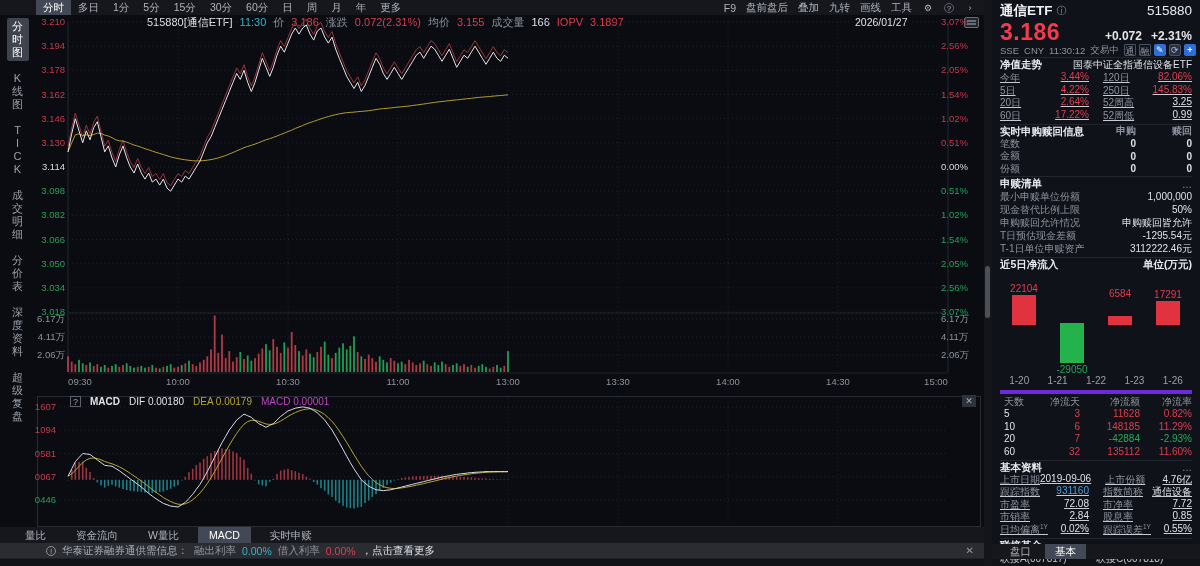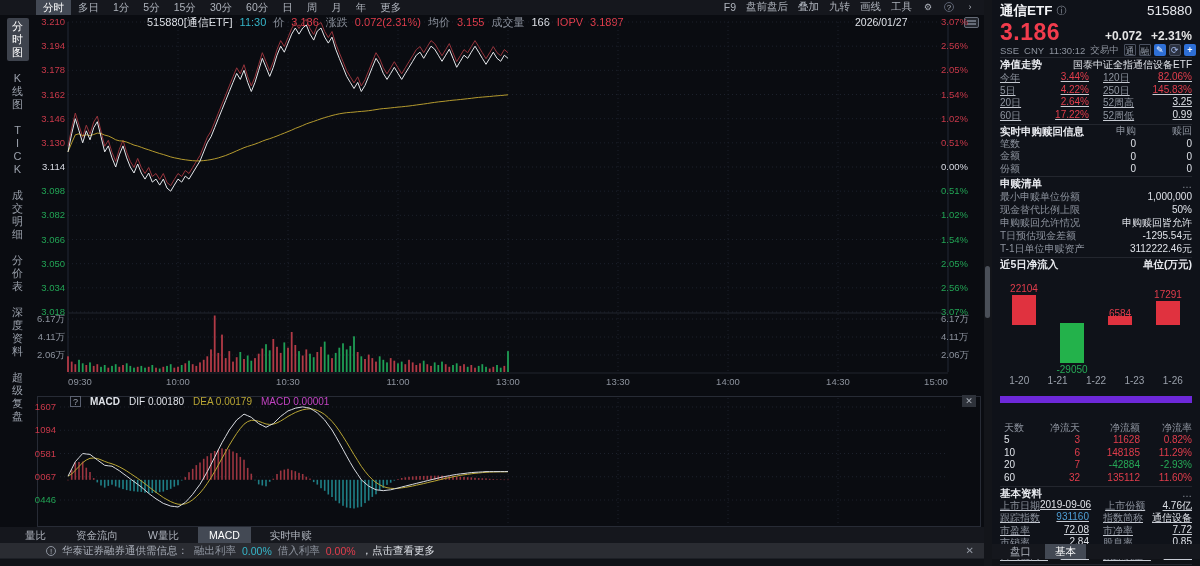--- a/index.html
+++ b/index.html
@@ -1,20 +1,20 @@
 <!DOCTYPE html>
 <html><head>
 <meta charset="utf-8">
 <style>
   html,body{margin:0;padding:0;background:#05060a;}
   .app{position:relative;width:1200px;height:566px;background:#0a0c11;font-family:"Liberation Sans","DejaVu Sans",sans-serif;overflow:hidden;color:#c8ccd4;font-size:11px;}
   .app *{box-sizing:border-box;white-space:nowrap;}
   .red{color:#e23d4c}.green{color:#27aa57}.white{color:#dfe2e8}.gray{color:#8d939e}.cyan{color:#35b6c9}.blue{color:#4f9fd6}
   
-  .topbar{position:absolute;left:0;top:0;width:984px;height:15px;background:#15171d;display:flex;align-items:flex-start;font-size:10.5px;}
+  .topbar{position:absolute;left:0;top:0;width:984px;height:15px;background:#15171d;display:flex;align-items:flex-end;font-size:10.5px;}
   .ptabs{display:flex;margin-left:36px;}
   .ptab{padding:0 7px;line-height:15px;color:#aeb3bc;cursor:default;}
   .ptab.sel{background:#434954;color:#fff;}
   .ttools{margin-left:auto;display:flex;align-items:center;gap:10px;color:#aeb3bc;padding-right:8px;}
   .ticon{width:12px;height:12px;line-height:12px;text-align:center;font-size:9px;color:#aeb3bc;}
   
   .info-row{position:absolute;left:147px;top:15px;height:14px;display:flex;align-items:center;gap:7px;font-size:11px;}
   .date-label{position:absolute;left:855px;top:16px;font-size:10.5px;color:#dfe2e8;}
   .ime-icon{position:absolute;left:964px;top:17px;width:15px;height:11px;border:1px solid #666c78;border-radius:2px;background:#23262d;}
   .ime-icon:after{content:"";position:absolute;left:2px;top:2px;width:9px;height:2px;background:#666c78;box-shadow:0 3px 0 #666c78;}
@@ -56,21 +56,21 @@
   .sq.pen{background:#2e6fd6;color:#fff;}
   .sq.ref{background:#2b3140;border:1px solid #4a5160;color:#9fb6e8;line-height:10px;}
   .sq.plus{background:#2e6fd6;color:#fff;font-weight:bold;}
   .sec{font-weight:bold;color:#e8eaef;font-size:10.5px;}
   .p-row{display:flex;justify-content:space-between;align-items:center;height:13px;}
   .p-sec-row{display:flex;justify-content:space-between;align-items:center;height:14px;border-top:1px solid #23262e;margin-top:2px;padding-top:1px;}
   .p-nav-row{display:flex;height:12.5px;align-items:center;text-decoration:underline;}
   .p-half{flex:1;display:flex;justify-content:space-between;}
   .p-half + .p-half{margin-left:14px;}
   .p-rt{display:grid;grid-template-columns:1fr 56px 56px;height:12.5px;align-items:center;}
-  .p-rt span:nth-child(2),.p-rt span:nth-child(3){text-align:right;}
+  .p-rt span:nth-child(2),.p-rt span:nth-child(3){text-align:right;font-weight:bold;}
   
   .fb-wrap{display:flex;height:102px;margin-top:2px;}
   .fb-col{flex:1;position:relative;}
   .fb-bar{position:absolute;left:50%;margin-left:-12px;width:24px;}
   .bg-red{background:#e0323f;}
   .bg-green{background:#23b24b;}
   .fb-label{position:absolute;width:100%;text-align:center;font-size:10px;}
   .fb-dates{display:flex;height:13px;}
   .fb-dates div{flex:1;text-align:center;color:#9aa0ab;}
   .ftable-row{display:grid;grid-template-columns:30px 46px 1fr 52px;height:12.5px;align-items:center;padding-left:4px;}
@@ -677,36 +677,36 @@
     <div class="fb-wrap" id="flow-bars">
         <div class="fb-col">
           <div class="fb-label red" style="bottom: 81px;">22104</div>
           <div class="fb-bar bg-red" style="height: 30px; bottom: 50px;"></div>
         </div>
         <div class="fb-col">
           <div class="fb-label green" style="top: 91px;">-29050</div>
           <div class="fb-bar bg-green" style="height: 40px; top: 50px;"></div>
         </div>
         <div class="fb-col">
-          <div class="fb-label red" style="bottom: 56px;">6584</div>
+          <div class="fb-label red" style="bottom: 76px;">6584</div>
           <div class="fb-bar bg-red" style="height: 9px; bottom: 50px;"></div>
         </div>
         <div class="fb-col">
           <div class="fb-label red" style="bottom: 75px;">17291</div>
           <div class="fb-bar bg-red" style="height: 24px; bottom: 50px;"></div>
         </div>
       </div>
     <div class="fb-dates" id="flow-dates">
         <div>1-20</div>
         <div>1-21</div>
         <div>1-22</div>
         <div>1-23</div>
         <div>1-26</div>
       </div>
-    <div id="flow-table" style="border-top:7px solid #6d28d9;margin-top:8px;padding-top:18px;">
+    <div id="flow-table" style="border-top:4px solid #6d28d9;margin-top:2px;padding-top:1px;">
         <div class="ftable-row">
           <span class="gray">天数</span>
           <span class="gray">净流天</span>
           <span class="gray">净流额</span>
           <span class="gray">净流率</span>
         </div>
         <div class="ftable-row">
           <span class="white">5</span>
           <span class="red">3</span>
           <span class="red">11628</span>

